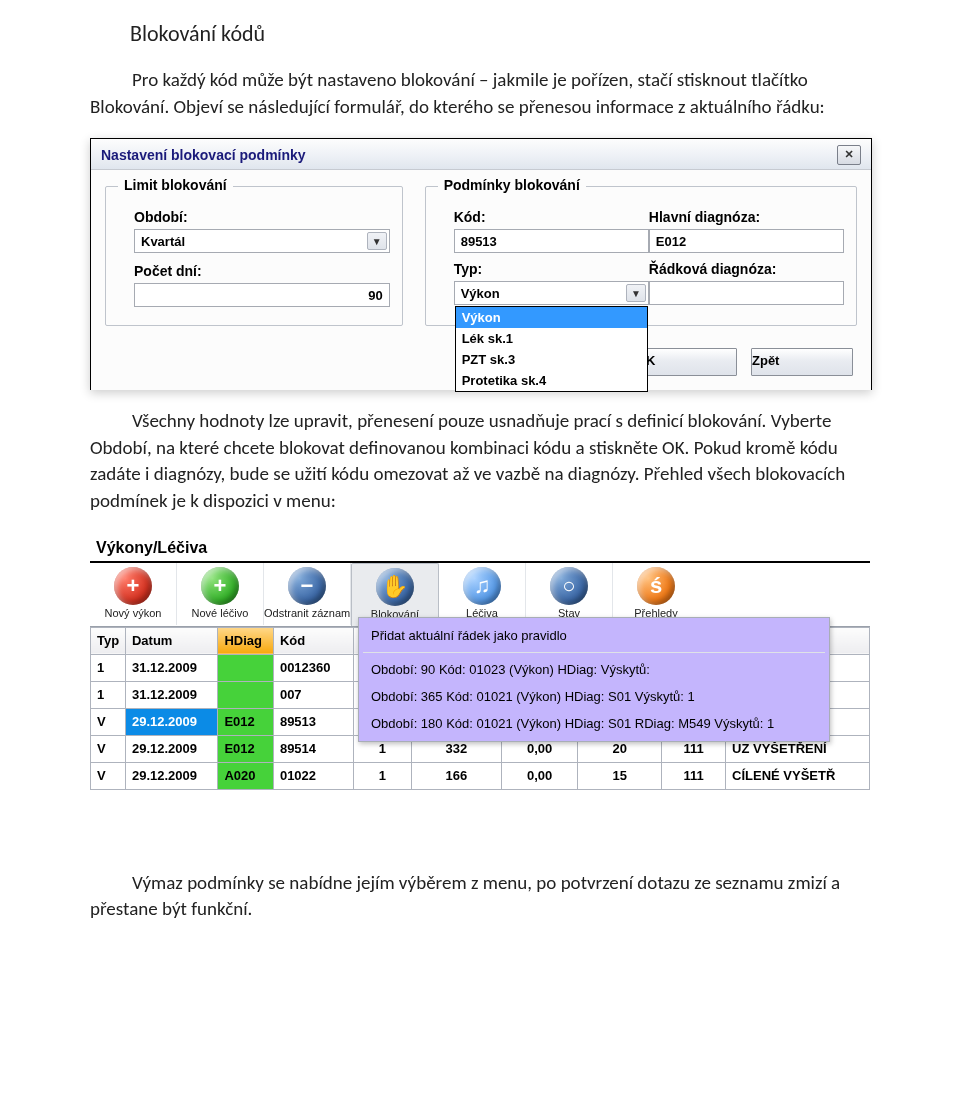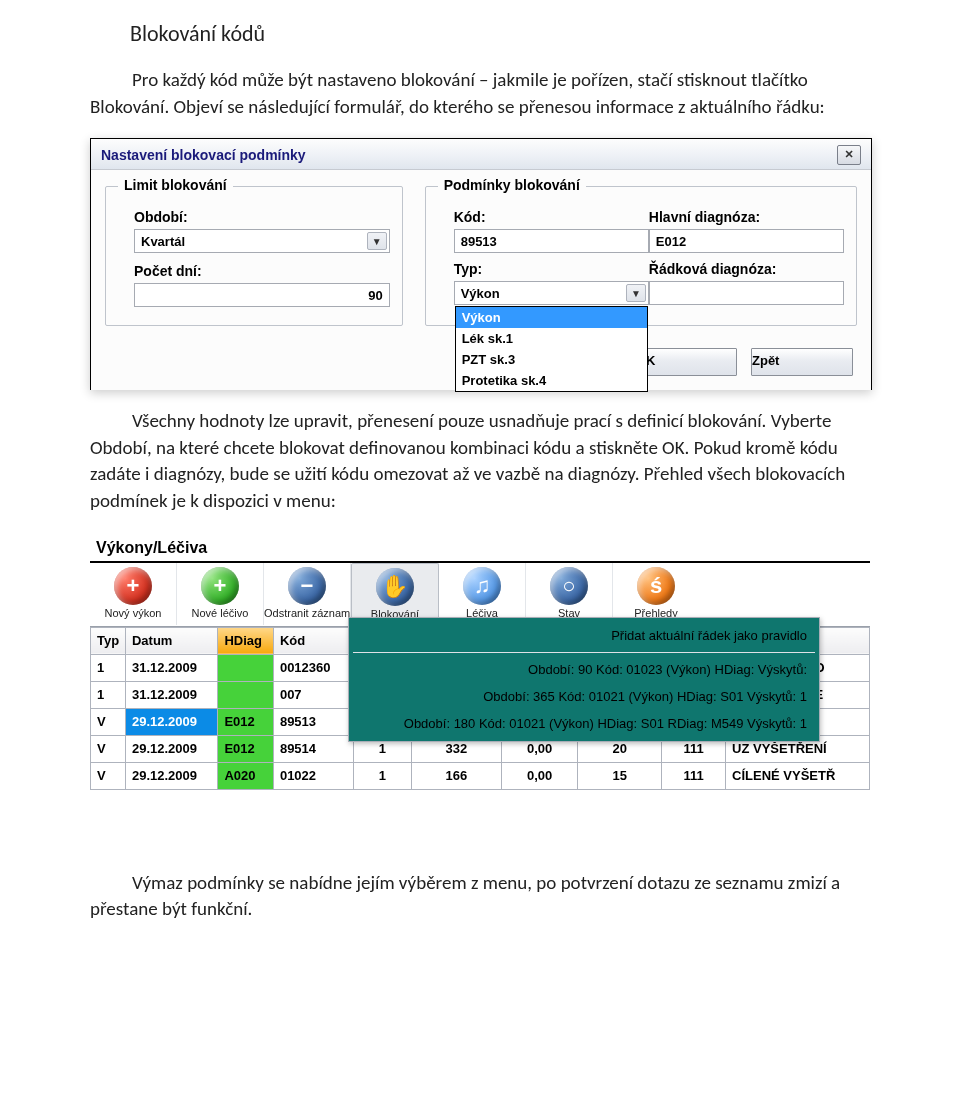--- a/index.html
+++ b/index.html
@@ -211,29 +211,28 @@
   .tbtn.hover{
     background:#e9ebee;
     border:1px solid #b9bec6;
     border-bottom:0;
     border-radius:2px 2px 0 0;
   }
 
   .dropdown-menu{
     position:absolute;
     top:54px;
-    left:258px;
+    left:268px;
     width:470px;
-    background:#0f766e;
+    background:#c4b5fd;
     border:1px solid #a8adb6;
     box-shadow:1px 2px 5px rgba(0,0,0,.25);
     padding:4px 0;
     z-index:20;
     font-size:13px;
-    text-align:right;
   }
   .dropdown-menu .mitem{
     padding:6px 12px;
     cursor:pointer;
   }
   .dropdown-menu .msep{
     height:1px;background:#dfe2e7;margin:3px 4px;
   }
 
   .grid-table{

